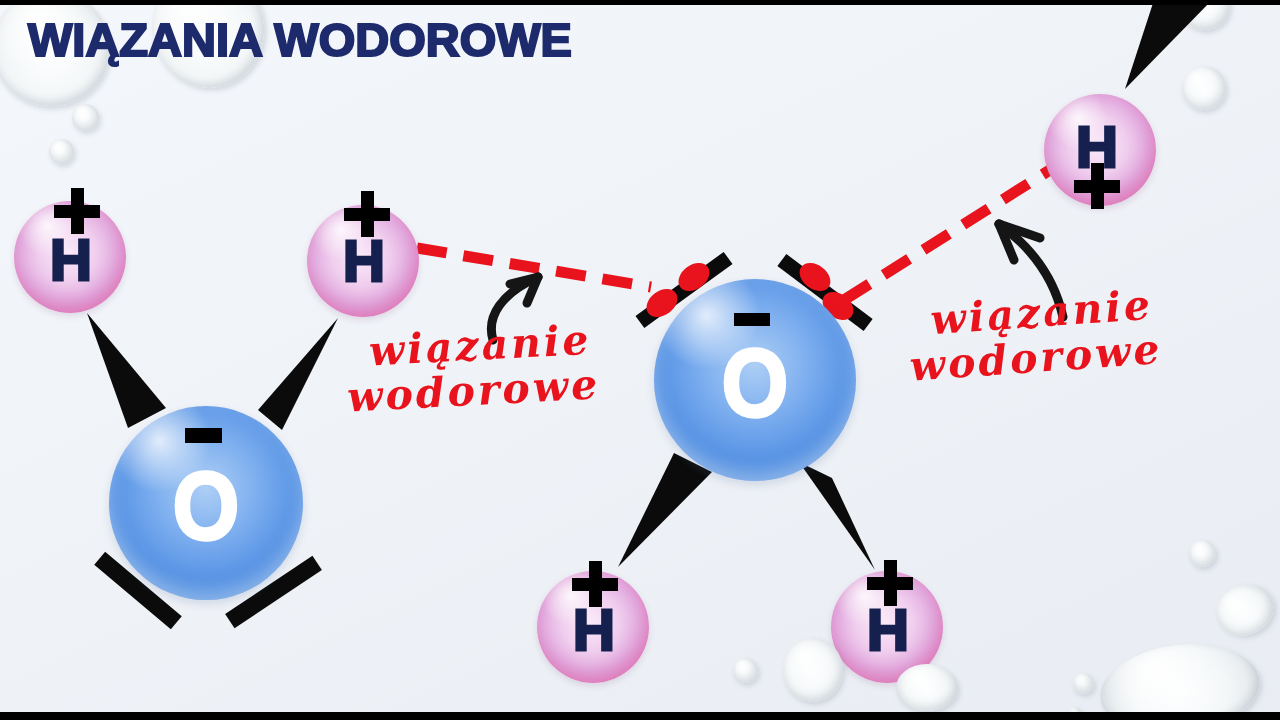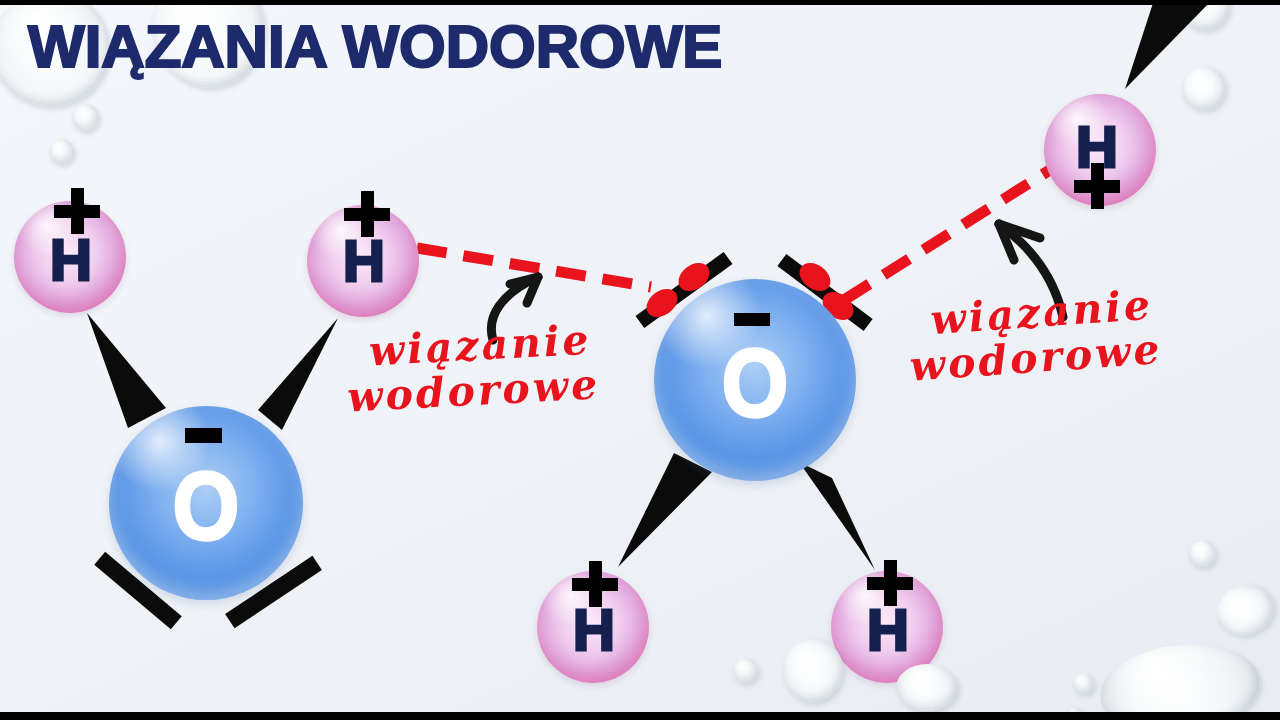--- a/index.html
+++ b/index.html
@@ -13,21 +13,21 @@
   .bubble{
     position:absolute;border-radius:50%;
     background:
       radial-gradient(circle at 36% 28%, rgba(255,255,255,.98) 0%, rgba(255,255,255,0) 45%),
       radial-gradient(circle at 50% 55%, #fdfeff 0%, #f4f7f8 50%, #e9edf0 72%, #ccd3d8 100%);
     box-shadow:2px 3px 5px rgba(120,132,148,.25), inset -3px -4px 9px rgba(150,162,175,.32);
   }
   
   .title{
     left:28px;top:12px;
-    font-size:60px;font-weight:700;letter-spacing:0;
+    font-size:47px;font-weight:700;letter-spacing:0;
     color:var(--title_navy,#1d2a6b);
     -webkit-text-stroke:2.2px var(--title_navy,#1d2a6b);
     white-space:nowrap;
   }
   
   .sphere{position:absolute;border-radius:50%;}
   .sphere.h{
     width:112px;height:112px;
     background:
       radial-gradient(circle at 30% 22%, rgba(255,255,255,.85) 0%, rgba(255,255,255,0) 26%),

